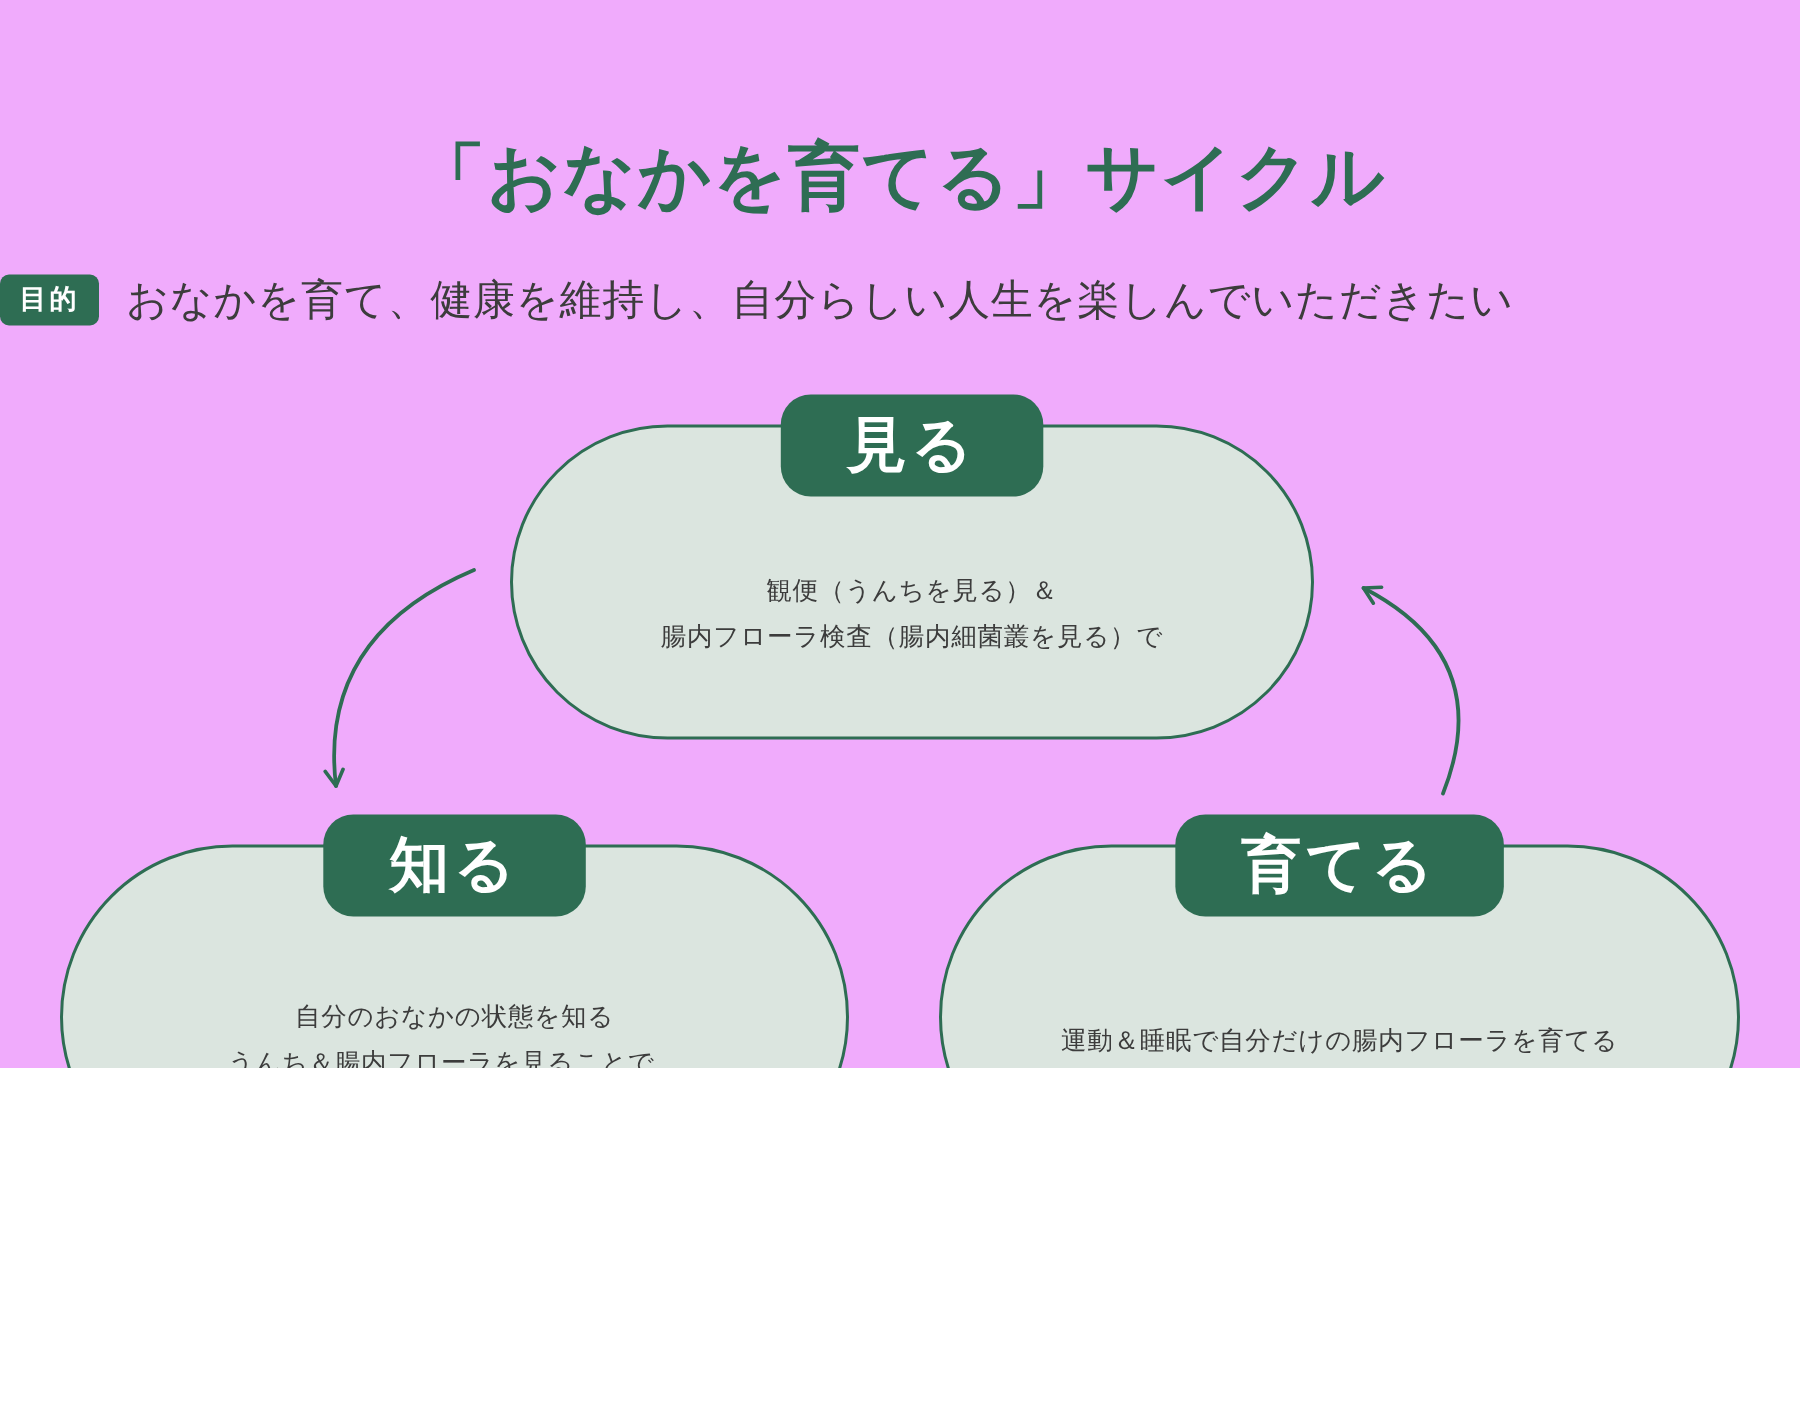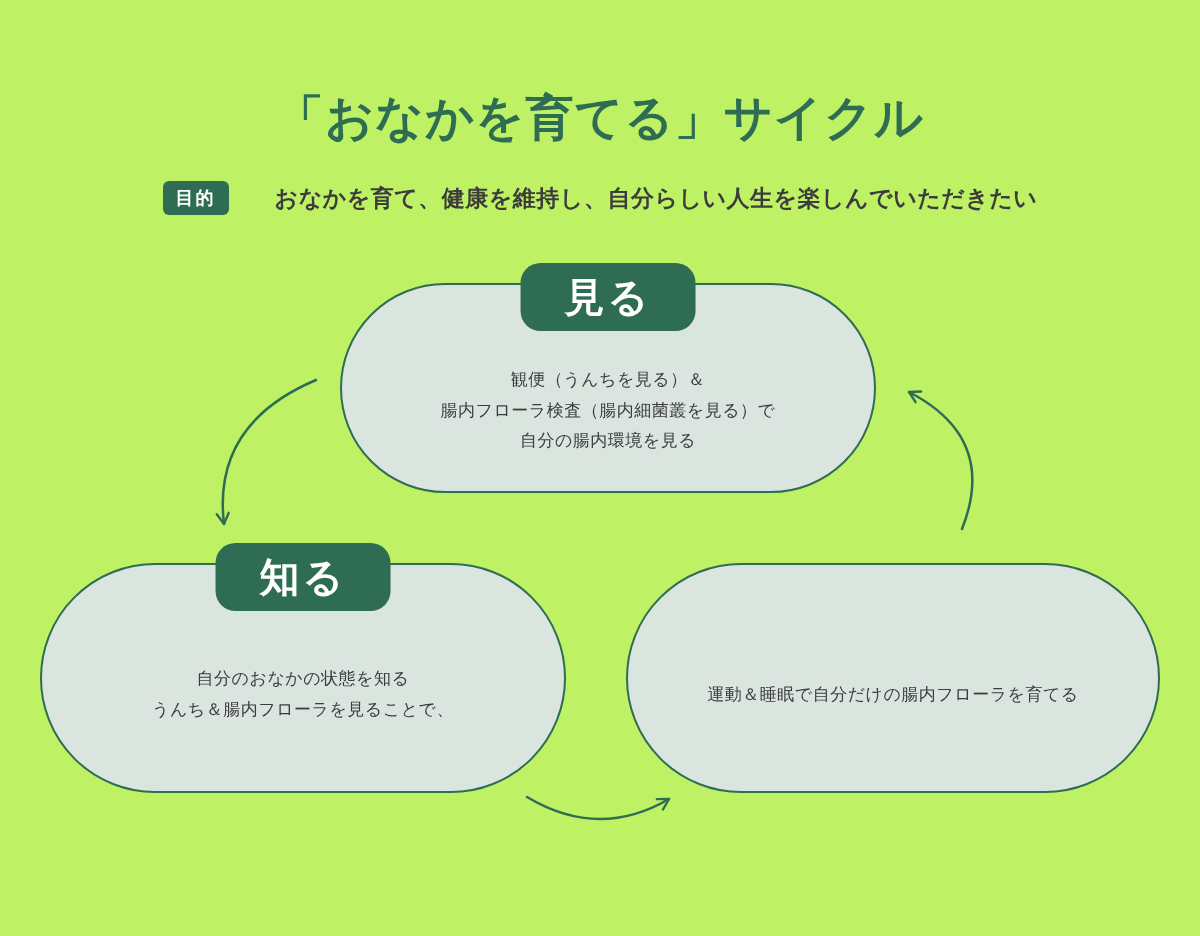--- a/index.html
+++ b/index.html
@@ -2,23 +2,23 @@
 <html><head>
 <meta charset="utf-8">
 <style>
   * { margin: 0; padding: 0; box-sizing: border-box; }
   html, body { background: #ffffff; }
   body { font-family: "DejaVu Sans", "Liberation Sans", sans-serif; }
 
   .canvas {
     position: relative;
     width: 1200px;
-    height: 936px;
+    height: 712px;
     margin: 0 auto;
-    background: #bef264;
+    background: #f0abfc;
     overflow: hidden;
   }
 
   .title {
     position: absolute;
     top: 86px;
     left: 0;
     width: 100%;
     text-align: center;
     font-size: 48px;
@@ -26,42 +26,41 @@
     color: #2e6d53;
     letter-spacing: 1px;
   }
 
   .purpose-row {
     position: absolute;
     top: 181px;
     left: 0;
     width: 100%;
     display: flex;
-    justify-content: center;
+    justify-content: flex-start;
     align-items: center;
-    gap: 34px;
+    gap: 18px;
   }
   .purpose-badge {
     display: inline-block;
     background: #2e6d53;
     color: #ffffff;
     font-size: 18px;
     font-weight: bold;
     line-height: 1;
     padding: 8px 13px;
     border-radius: 6px;
     letter-spacing: 2px;
     flex: 0 0 auto;
   }
   .purpose-text {
-    font-size: 23px;
-    font-weight: bold;
+    font-size: 28px;
+    font-weight: normal;
     color: #3c3c3c;
     letter-spacing: 0.5px;
-    margin-left: 12px;
   }
 
   .node {
     position: absolute;
     background: #dbe5df;
     border: 2px solid #2e6d53;
     border-radius: 999px;
     display: flex;
     flex-direction: column;
     justify-content: center;
@@ -130,26 +129,26 @@
     </defs>
     <path class="arrow-path" d="M 316 380 Q 212 424 224 524" marker-end="url(#arrowhead)"></path>
     <path class="arrow-path" d="M 527 797 Q 599 840 669 799" marker-end="url(#arrowhead)"></path>
     <path class="arrow-path" d="M 962 529 Q 998 438 909 392" marker-end="url(#arrowhead)"></path>
   </svg>
 
   <div class="node node-see">
     <div class="node-label">見る</div>
     <p class="node-line">観便（うんちを見る）＆</p>
     <p class="node-line">腸内フローラ検査（腸内細菌叢を見る）で</p>
-    <p class="node-line">自分の腸内環境を見る</p>
   </div>
 
   <div class="node node-know">
     <div class="node-label">知る</div>
     <p class="node-line">自分のおなかの状態を知る</p>
     <p class="node-line">うんち＆腸内フローラを見ることで、</p>
   </div>
 
   <div class="node node-grow">
+    <div class="node-label">育てる</div>
     <p class="node-line">運動＆睡眠で自分だけの腸内フローラを育てる</p>
   </div>
 
 </div>
 
 </body></html>

